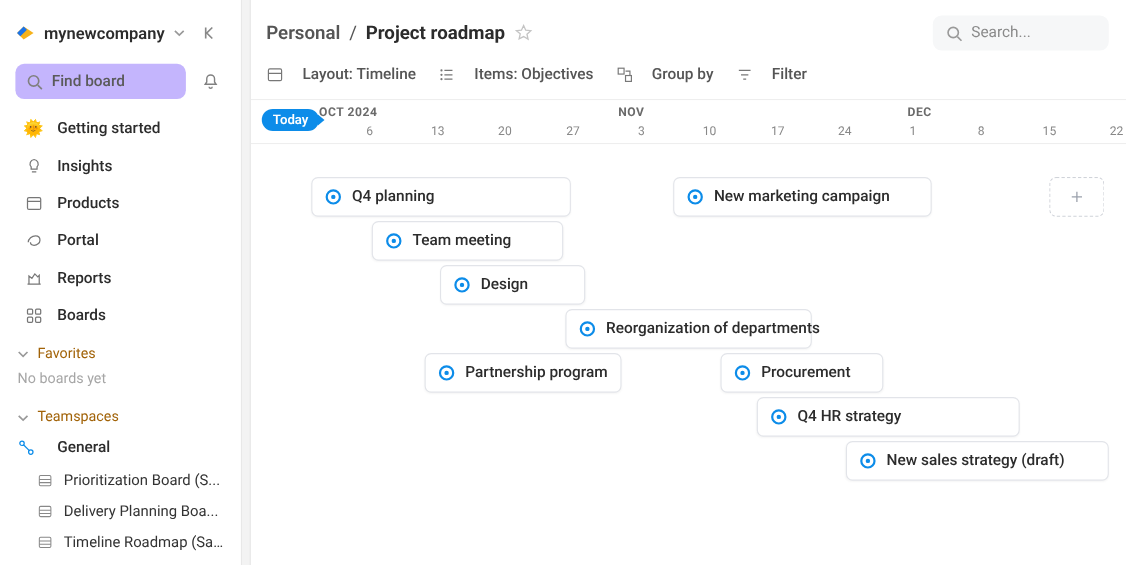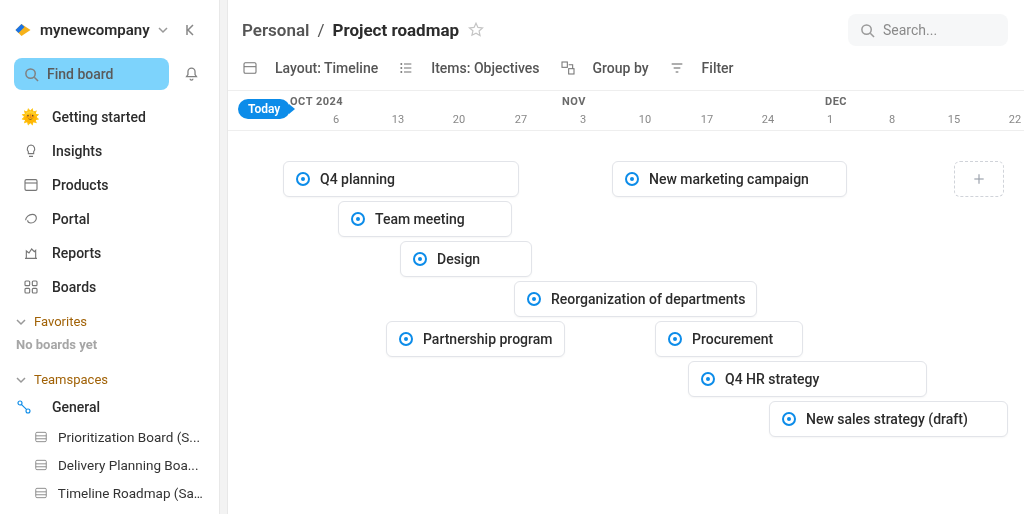--- a/index.html
+++ b/index.html
@@ -46,39 +46,39 @@
       color: #777; border-radius: 6px;
     }
     .find-row {
       padding: 0 14px 10px 14px;
       display: flex;
       gap: 8px;
       align-items: center;
     }
     .find-board {
       flex: 1; display:flex; align-items:center; gap:8px;
-      background: #7dd3fc; border-radius: 8px; padding: 8px 10px;
+      background: #c4b5fd; border-radius: 8px; padding: 8px 10px;
       color: #5a5a5a; font-weight: 500;
     }
     .bell {
       width: 28px; height: 28px; display:flex; align-items:center; justify-content:center;
       color: #777;
     }
     .nav-item {
       display: flex; align-items: center; gap: 12px;
       padding: 8px 16px; color: #2c2c2c; font-weight: 500;
       border-radius: 6px; margin: 0 6px;
     }
     .nav-item .ic { width: 18px; height: 18px; display:flex; align-items:center; justify-content:center; color:#666; }
     .section-hdr {
       display:flex; align-items:center; gap:8px;
       padding: 10px 16px 4px 16px;
       color: #a16207; font-size: 13px;
     }
-    .empty-hint { padding: 4px 16px 10px 16px; color:#a6a6a6; font-size:13px;font-weight:bold; }
+    .empty-hint { padding: 4px 16px 10px 16px; color:#a6a6a6; font-size:13px; }
     .chev { color:#999; }
     .teamspace-item { display:flex; align-items:center; gap:20px; padding:8px 16px; font-weight:500; }
     .board-item {
       display:flex; align-items:center; gap:10px;
       padding: 6px 16px 6px 34px; color:#333; font-size:13.5px;
       white-space: nowrap; overflow: hidden; text-overflow: ellipsis;
     }
     .board-item span { white-space: nowrap; overflow: hidden; text-overflow: ellipsis; }
 
     .drag-gutter {
@@ -413,21 +413,21 @@
           <span class="label">New marketing campaign</span>
         </div>
         <div class="card" style="left: 110px; top: 70px; width: 174px;">
           <span class="dot"></span>
           <span class="label">Team meeting</span>
         </div>
         <div class="card" style="left: 172px; top: 110px; width: 132px;">
           <span class="dot"></span>
           <span class="label">Design</span>
         </div>
-        <div class="card" style="left: 286px; top: 150px; width: 243px;">
+        <div class="card" style="left: 286px; top: 150px; width: 224px;">
           <span class="dot"></span>
           <span class="label">Reorganization of departments</span>
         </div>
         <div class="card" style="left: 158px; top: 190px; width: 179px;">
           <span class="dot"></span>
           <span class="label">Partnership program</span>
         </div>
         <div class="card" style="left: 427px; top: 190px; width: 148px;">
           <span class="dot"></span>
           <span class="label">Procurement</span>

